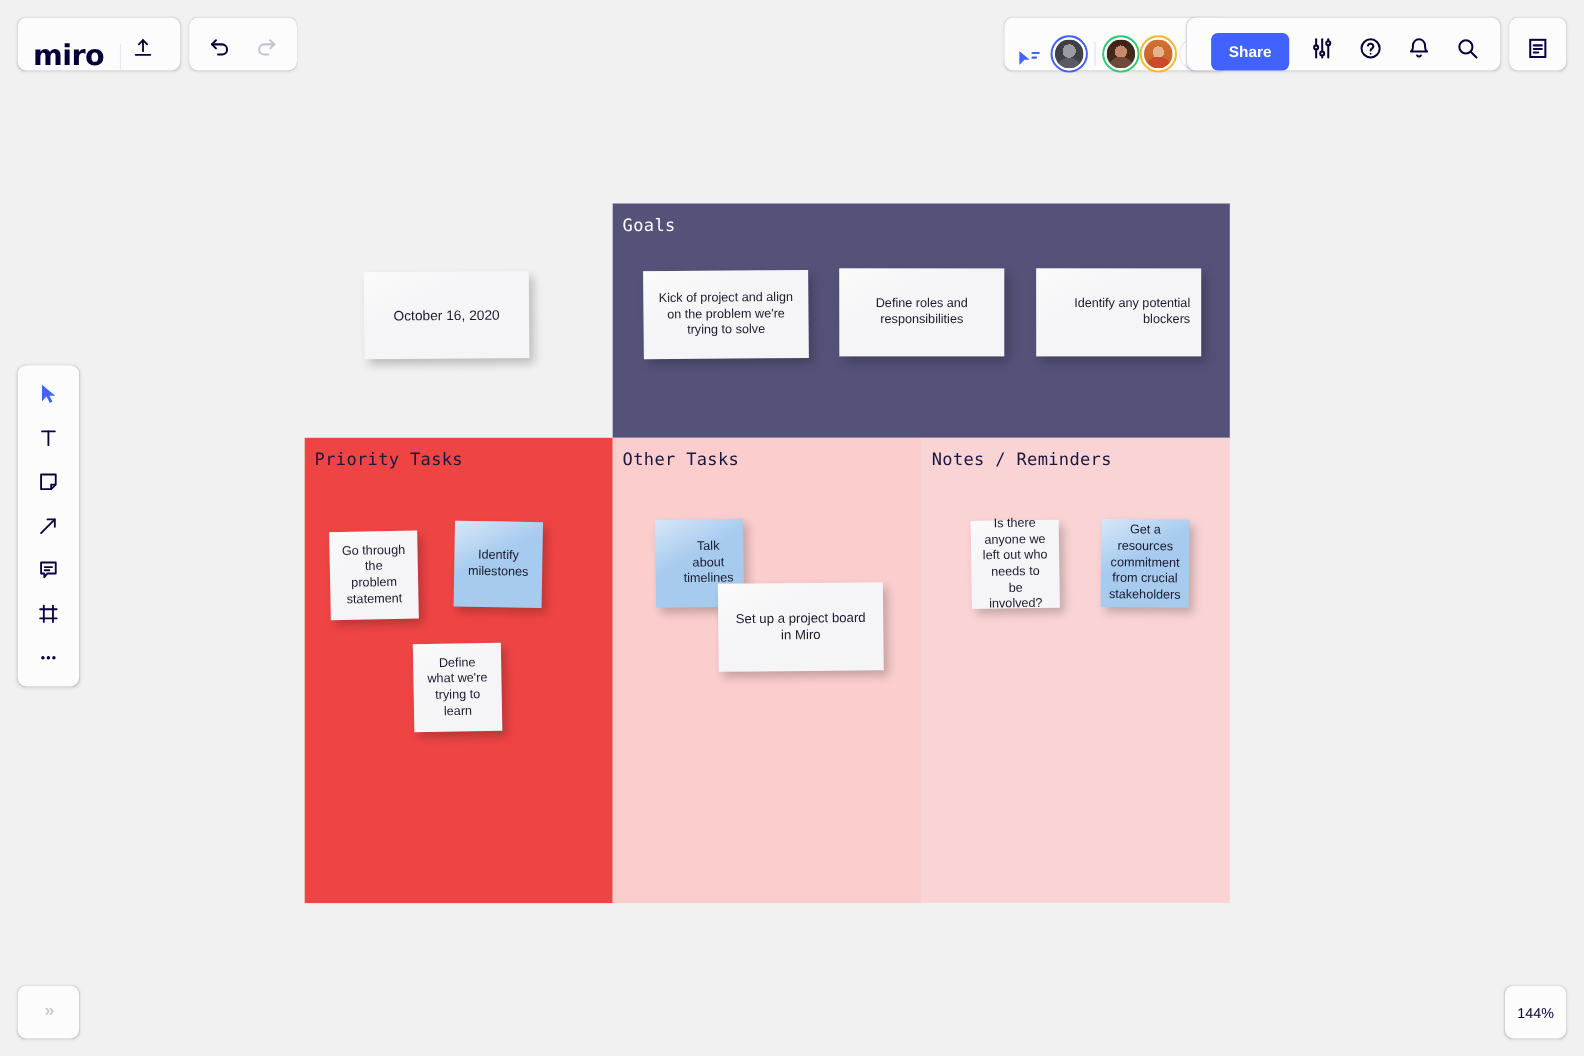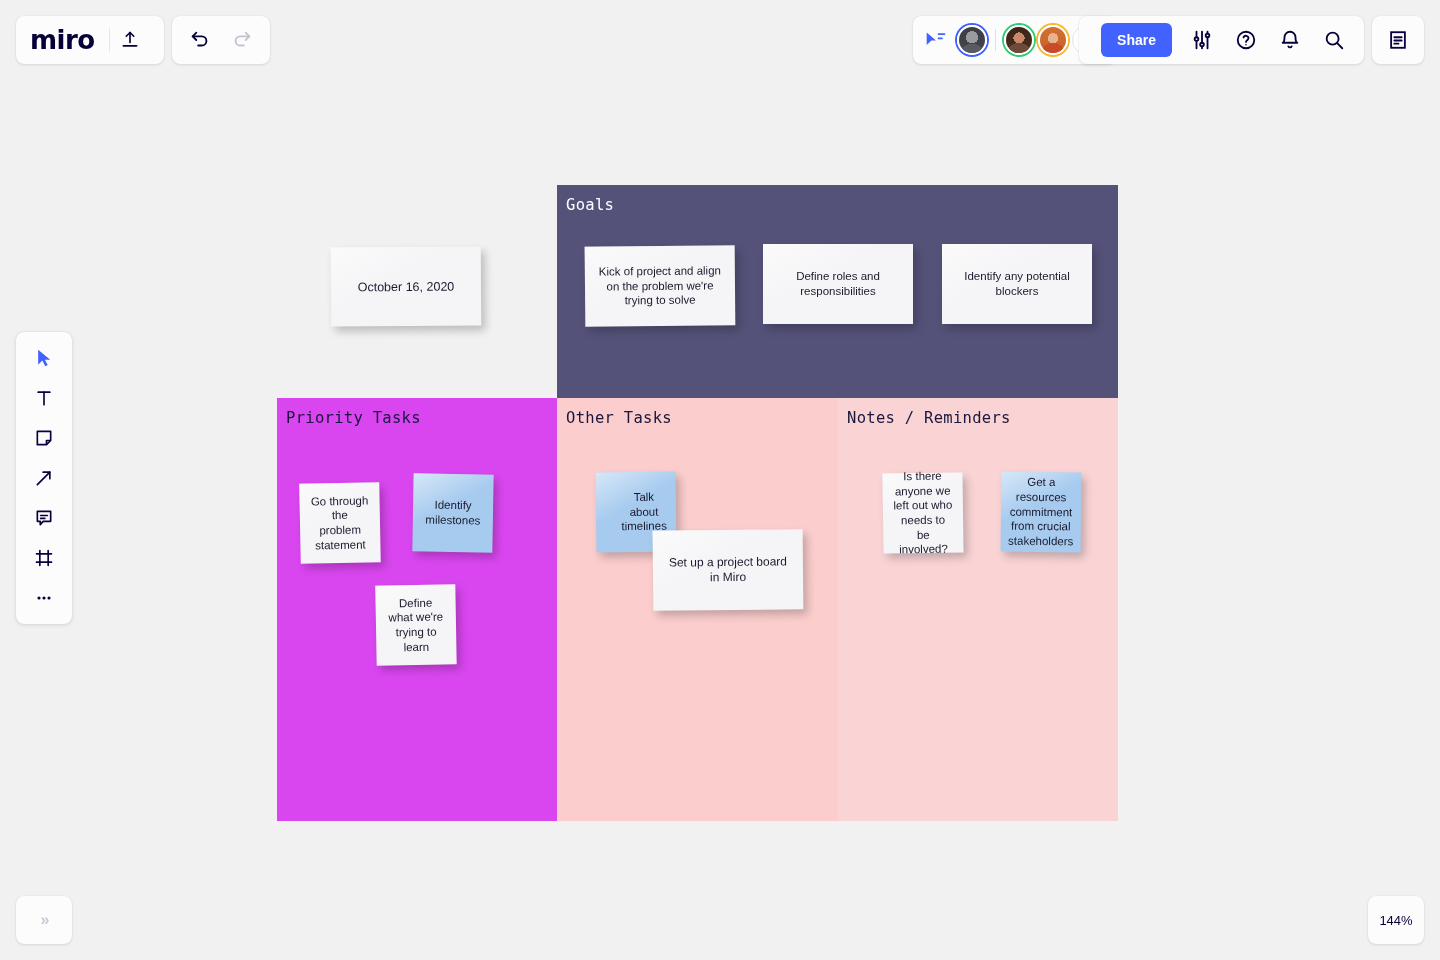--- a/index.html
+++ b/index.html
@@ -20,21 +20,21 @@
     background: #f1f1f1;
   }
 
   
   .topbar-group {
     position: absolute;
     background: #fcfcfd;
     border-radius: 8px;
     box-shadow: 0 1px 3px rgba(10, 10, 40, 0.10), 0 0 1px rgba(10,10,40,0.12);
     display: flex;
-    align-items: center;
+    align-items: flex-end;
     height: 48px;
   }
 
   #logo-group { left: 16px; top: 16px; padding: 0 14px; gap: 0; }
 
   .miro-logo {
     font-family: "DejaVu Sans", sans-serif;
     font-size: 26px;
     font-weight: 700;
     color: #050038;
@@ -136,21 +136,21 @@
     font-family: "DejaVu Sans Mono", monospace;
     font-size: 15.5px;
     letter-spacing: 0.3px;
     white-space: nowrap;
   }
 
   #panel-date  { left: 0;   top: 0;   width: 280px; height: 213px; background: #0a0135; }
   #panel-goals { left: 280px; top: 0; width: 561px; height: 213px; background: #55527a; }
   #panel-date .panel-title, #panel-goals .panel-title { color: #ffffff; }
 
-  #panel-priority { left: 0;   top: 213px; width: 280px; height: 423px; background: #d946ef; padding-left: 12px; }
+  #panel-priority { left: 0;   top: 213px; width: 280px; height: 423px; background: #ef4444; padding-left: 12px; }
   #panel-other    { left: 280px; top: 213px; width: 281px; height: 423px; background: #fbcdcd; }
   #panel-notes    { left: 561px; top: 213px; width: 280px; height: 423px; background: #fad4d5; }
   #panel-priority .panel-title, #panel-other .panel-title, #panel-notes .panel-title { color: #19173d; }
 
   
   .sticky {
     position: absolute;
     display: flex;
     align-items: center;
     justify-content: center;
@@ -348,21 +348,21 @@
     <div id="sticky-layer">
         <div class="sticky white" style="left: 54px; top: 62px; width: 150px; height: 79px; font-size: 12.5px; transform: rotate(-0.4deg);">
           <span>October 16, 2020</span>
         </div>
         <div class="sticky white" style="left: 308px; top: 61px; width: 150px; height: 80px; font-size: 11.5px; transform: rotate(-0.5deg);">
           <span>Kick of project and align on the problem we're trying to solve</span>
         </div>
         <div class="sticky white" style="left: 486px; top: 59px; width: 150px; height: 80px; font-size: 11.5px; transform: rotate(0deg);">
           <span>Define roles and responsibilities</span>
         </div>
-        <div class="sticky white" style="left: 665px; top: 59px; width: 150px; height: 80px; font-size: 11.5px; transform: rotate(0deg);">
+        <div class="sticky white" style="left: 665px; top: 59px; width: 150px; height: 80px; font-size: 11.5px; transform: rotate(0deg); text-align: right;">
           <span>Identify any potential blockers</span>
         </div>
         <div class="sticky white" style="left: 23px; top: 298px; width: 80px; height: 80px; font-size: 11.5px; transform: rotate(-1.1deg);">
           <span>Go through the problem statement</span>
         </div>
         <div class="sticky blue" style="left: 136px; top: 289px; width: 80px; height: 78px; font-size: 11.5px; transform: rotate(1deg);">
           <span>Identify milestones</span>
         </div>
         <div class="sticky white" style="left: 99px; top: 400px; width: 80px; height: 80px; font-size: 11.5px; transform: rotate(-1deg);">
           <span>Define what we're trying to learn</span>

